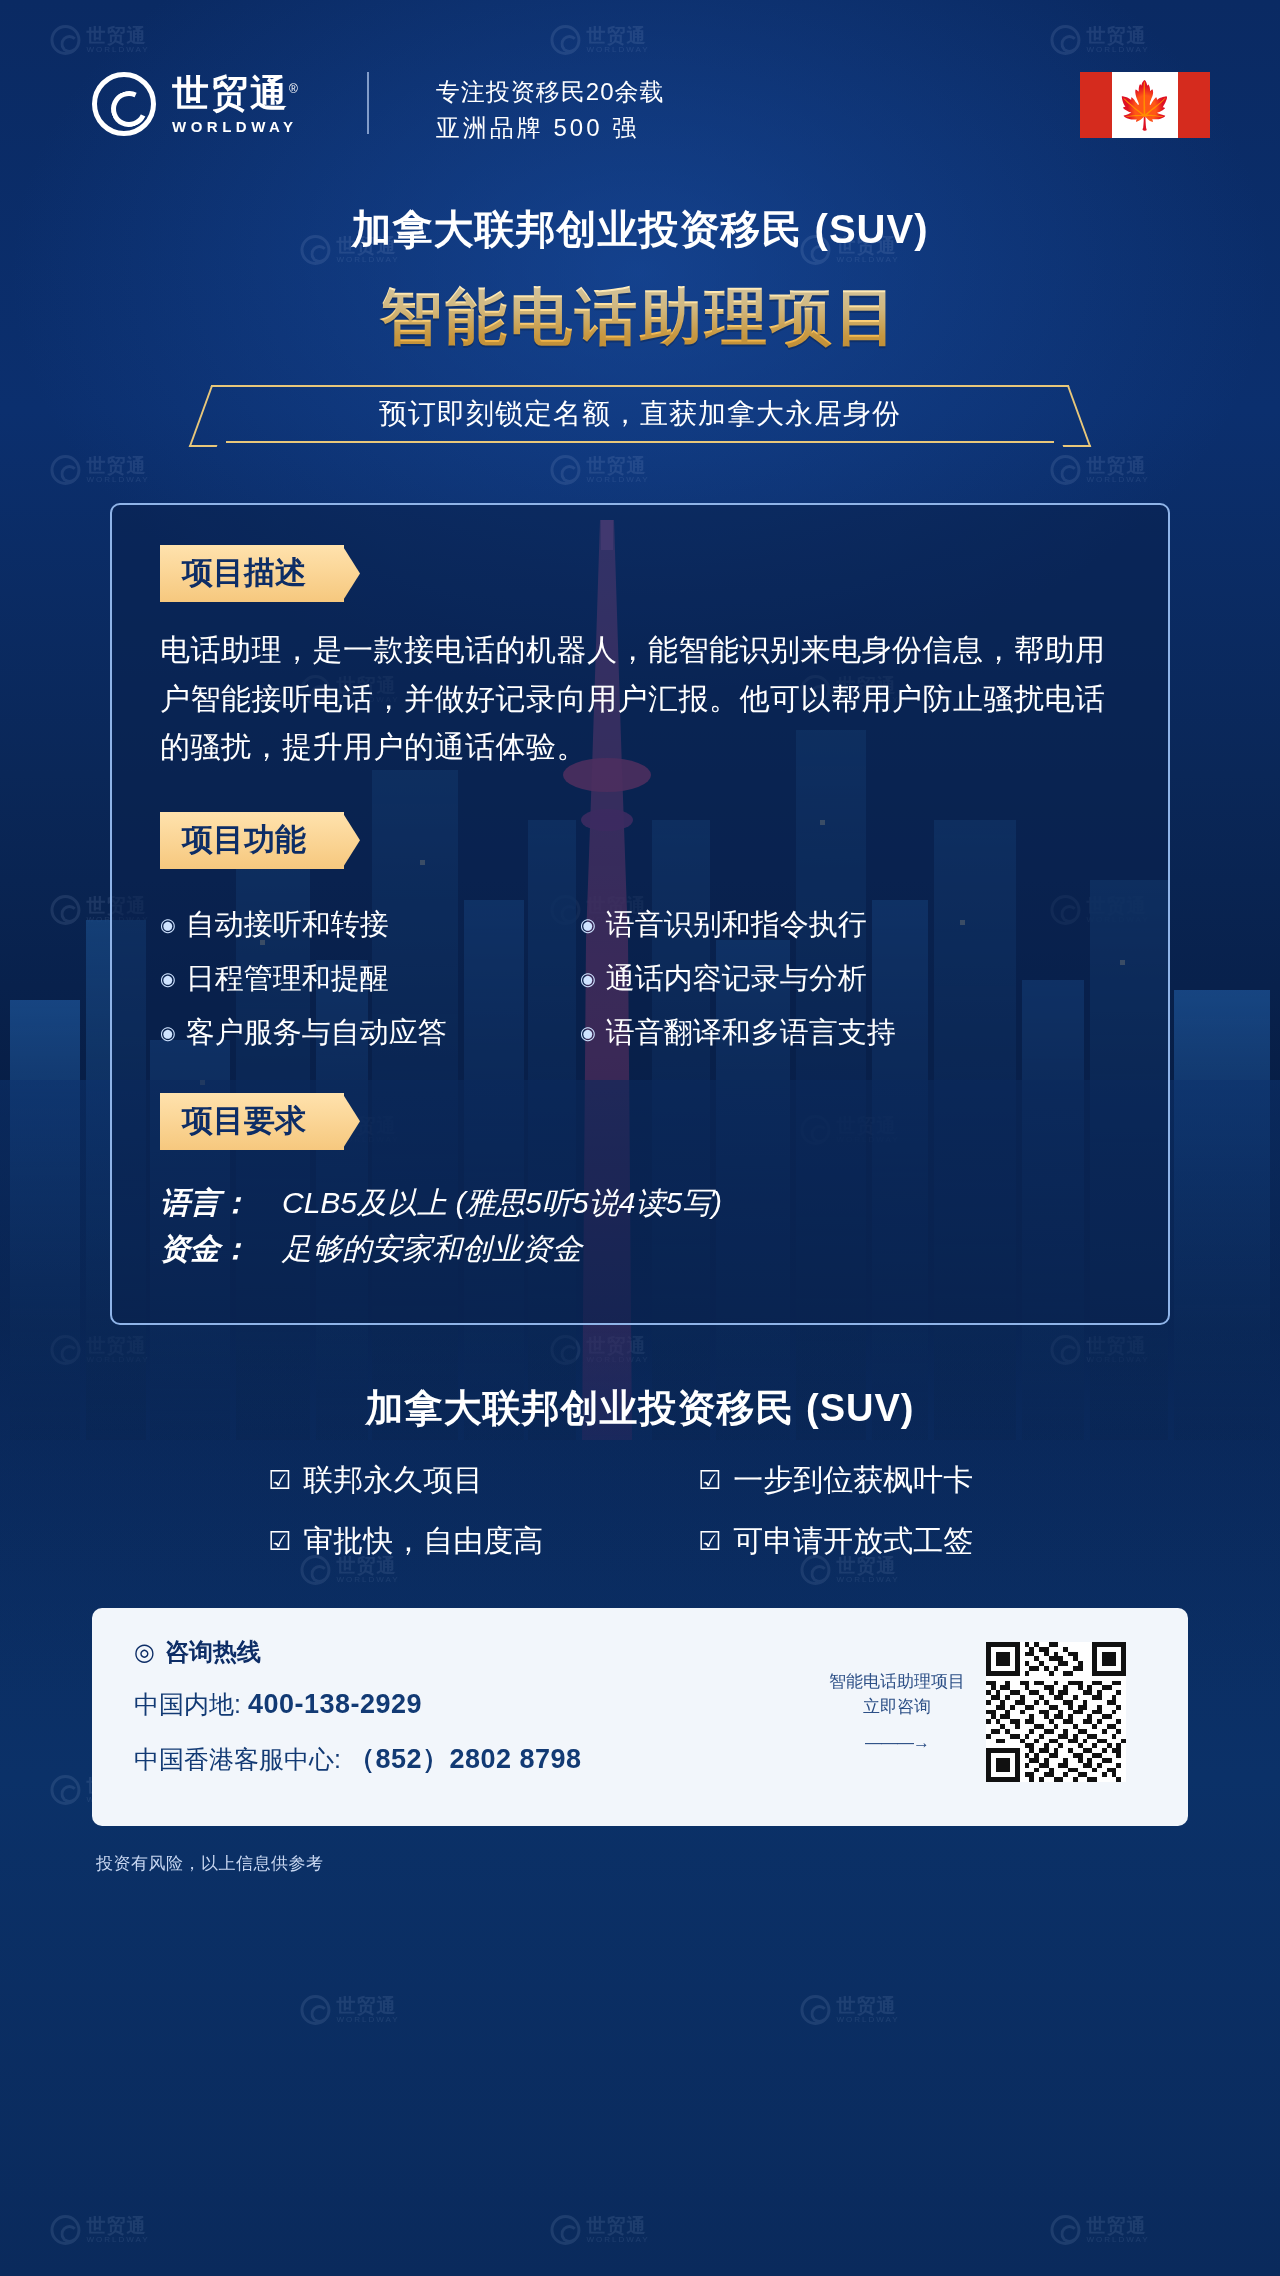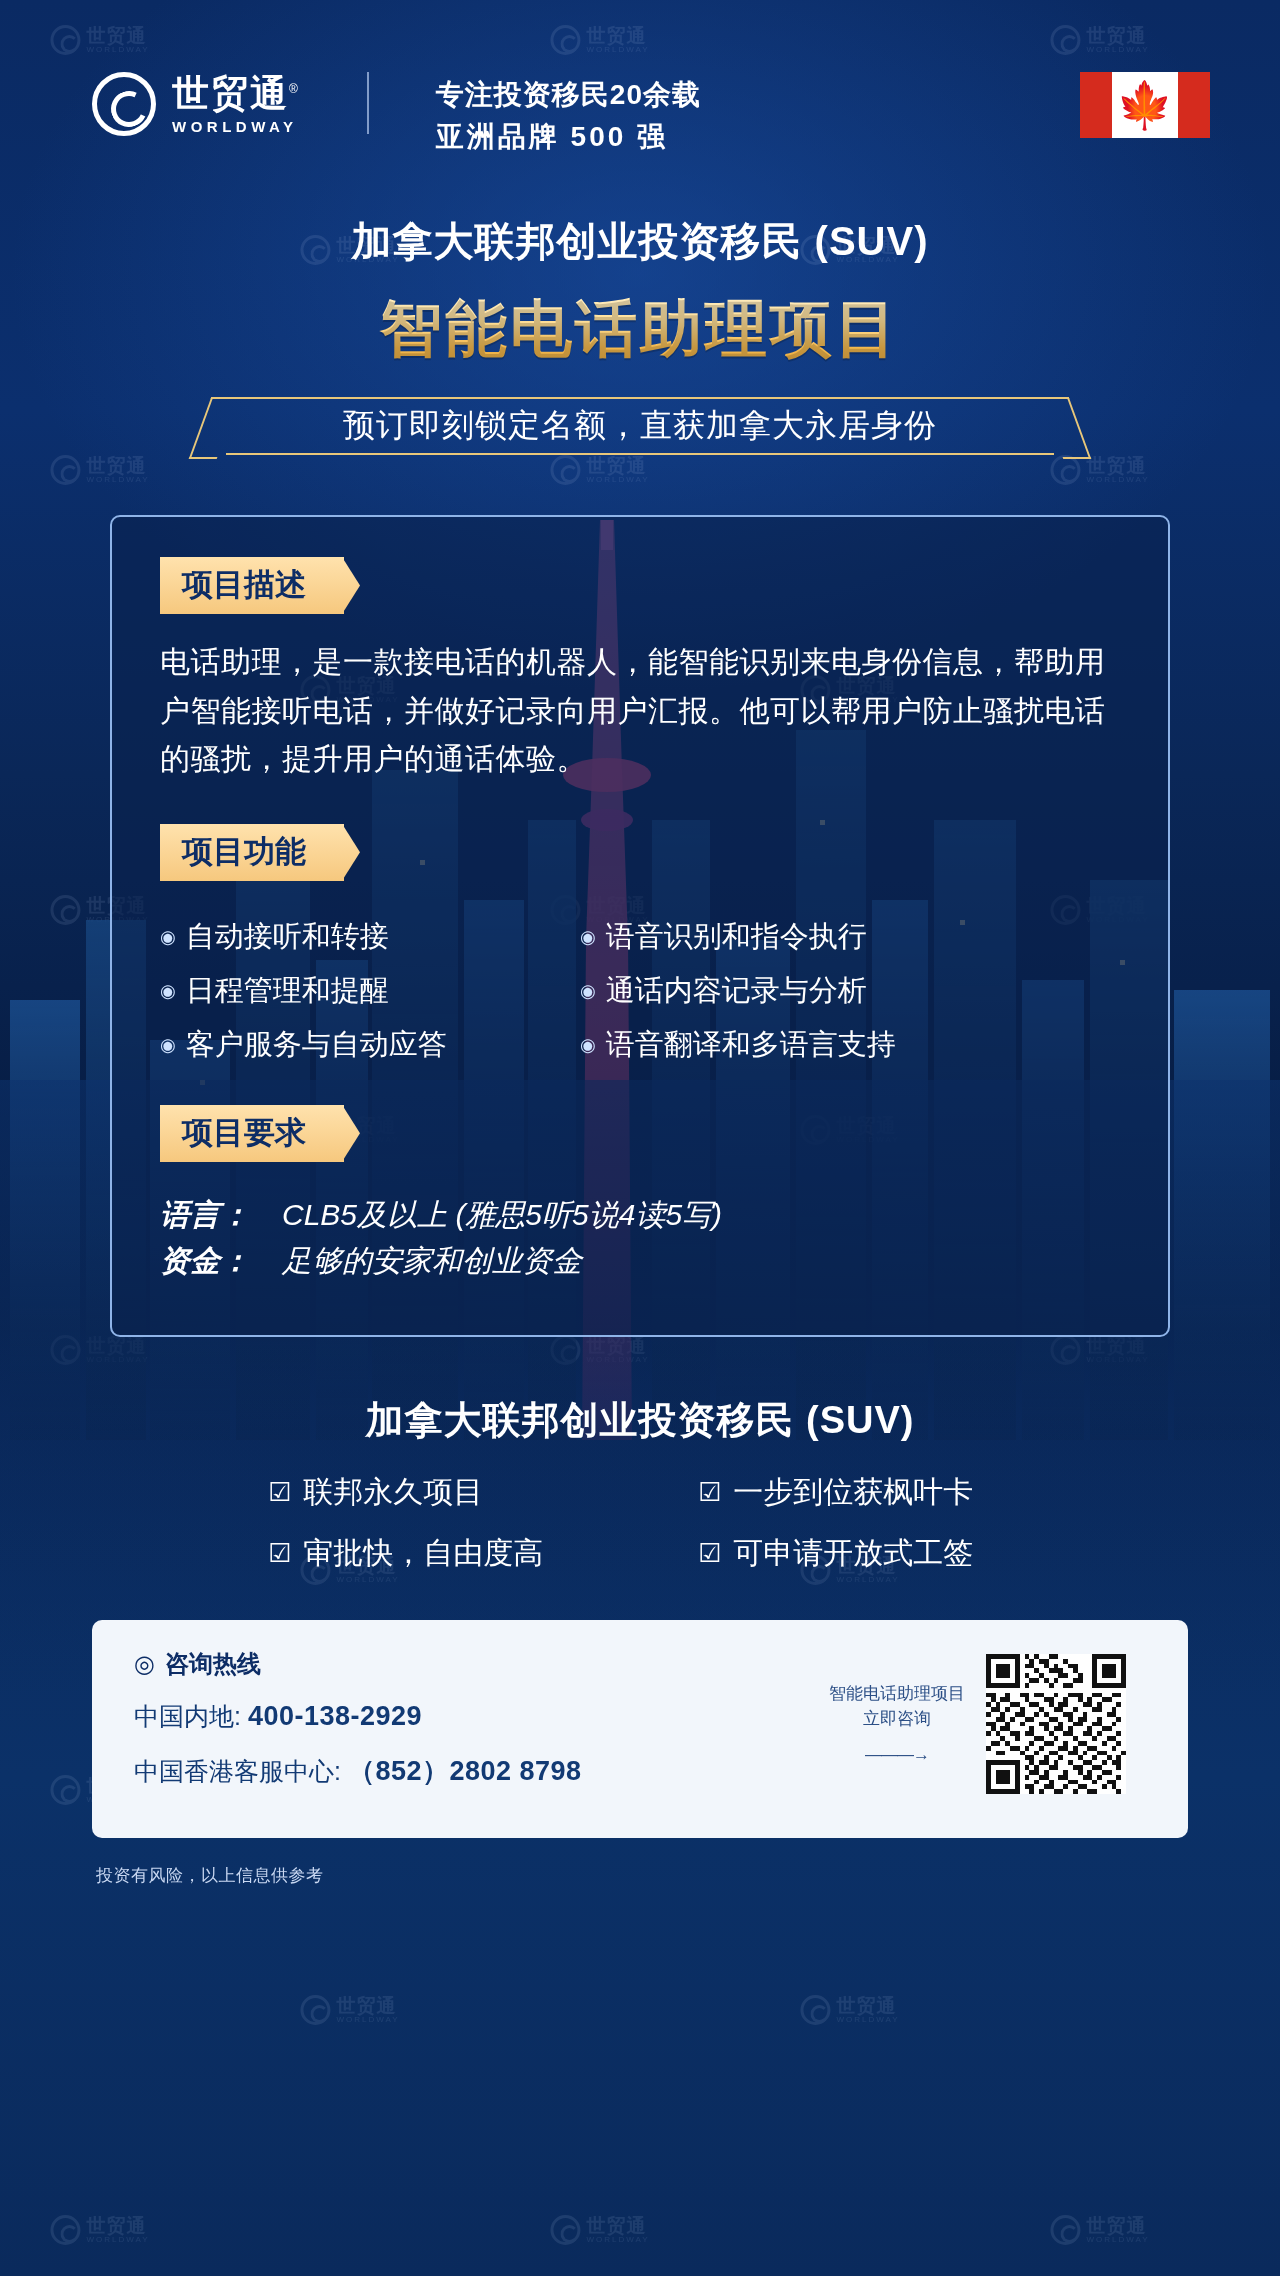--- a/index.html
+++ b/index.html
@@ -66,21 +66,21 @@
   }
   .logo-ring:after{
     content:""; position:absolute; left:14px; top:14px; width:26px;height:26px;border-radius:50%;
     border:5px solid #ffffff; border-right-color:transparent; transform:rotate(-20deg);
   }
   .logo-text { color:#fff; line-height:1;}
   .logo-cn { font-size:37px; font-weight:700; letter-spacing:2px; position:relative; display:inline-block;}
   .logo-cn .reg { font-size:12px; vertical-align:super; font-weight:400;}
   .logo-en { font-size:15px; letter-spacing:4.5px; font-weight:700; margin-top:7px;}
   .logo-divider { width:2px; height:62px; background:#9fb6de; opacity:.8; margin:0 20px;}
-  .slogan { color:#ffffff; font-size:28px; line-height:1.5; font-weight:700; letter-spacing:1px; padding-top:2px;}
+  .slogan { color:#ffffff; font-size:24px; line-height:1.5; font-weight:400; letter-spacing:1px; padding-top:2px;}
   .slogan div:last-child{ letter-spacing:3px;}
 
   .flag {
     margin-left:auto;
     width:130px;height:66px;
     background:#ffffff;
     display:flex; position:relative; overflow:hidden;
     flex:0 0 auto;
   }
   .flag .bar { width:32px; background:#d52b1e; height:100%;}
@@ -94,21 +94,21 @@
     font-size:62px; font-weight:800; letter-spacing:3px; margin-top:18px;
     background: linear-gradient(180deg,#fff3cf 0%, #ffe09a 40%, #f3b94f 72%, #e3a336 100%);
     -webkit-background-clip: text; background-clip:text; color:transparent;
     text-shadow: 0 2px 0 rgba(0,0,0,0.18);
   }
   .ribbon {
     margin:26px auto 12px; width:828px; height:58px;
     display:flex; align-items:center; justify-content:center;
     position:relative;
     border-top:2px solid #e8c77a; border-bottom:2px solid #e8c77a;
-    color:#ffffff; font-size:32px; letter-spacing:1px;
+    color:#ffffff; font-size:28px; letter-spacing:1px;
   }
   .ribbon:before, .ribbon:after{
     content:""; position:absolute; top:-2px; width:26px; height:58px;
     border-top:2px solid #e8c77a; border-bottom:2px solid #e8c77a;
   }
   .ribbon:before{ left:-26px; border-left:2px solid #e8c77a; transform: skewX(-20deg); }
   .ribbon:after { right:-26px; border-right:2px solid #e8c77a; transform: skewX(20deg); }
 
   
   .card {

